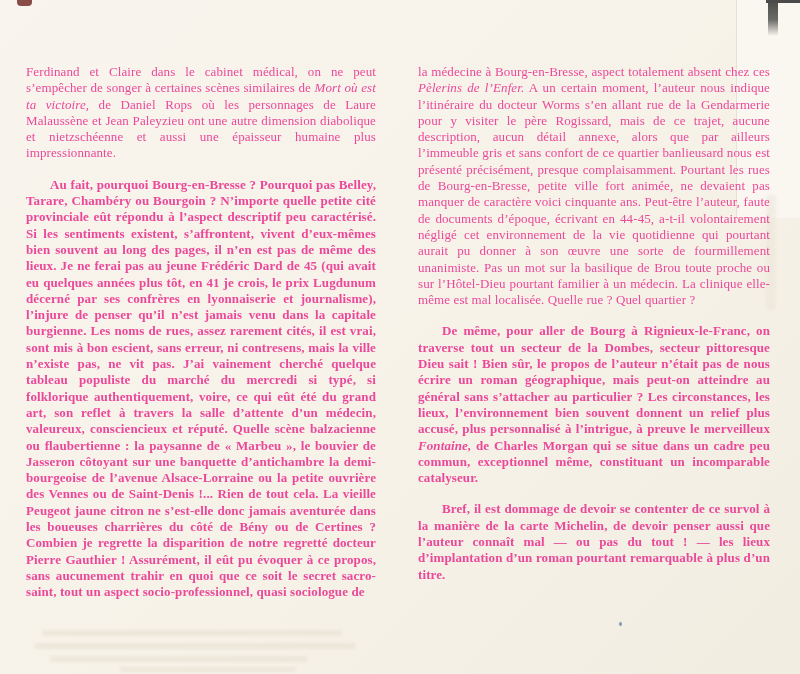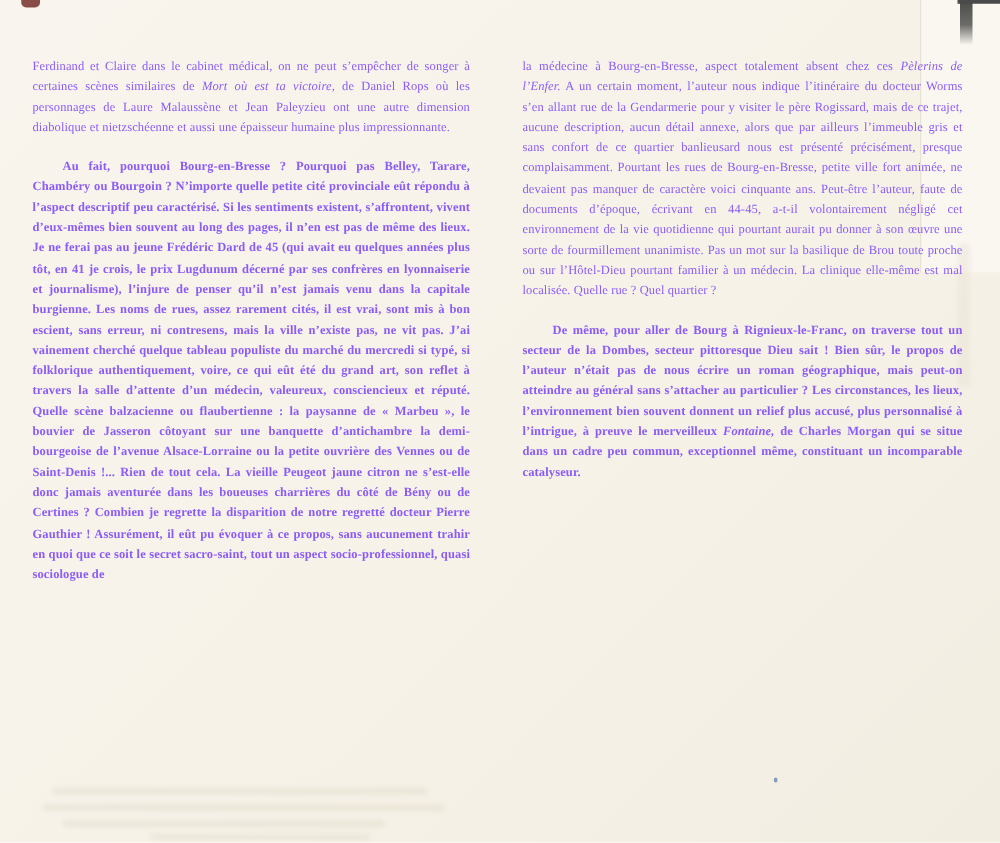--- a/index.html
+++ b/index.html
@@ -14,24 +14,24 @@
     background: linear-gradient(135deg, #f9f5ee 0%, #f6f2e8 55%, #f2ede1 100%);
     font-family: "Liberation Serif", "DejaVu Serif", serif;
   }
   .scan-page {
     position: absolute;
     inset: 0;
   }
   
   .col {
     position: absolute;
-    top: 46px;
+    top: 64px;
     width: 350px;
-    color: #8b5cf6;
-    font-size: 10px;
+    color: #ec4899;
+    font-size: 13px;
     line-height: 16.3px;
     text-align: justify;
     letter-spacing: 0.1px;
   }
   .col-left  { left: 26px;  }
   .col-right { left: 418px; width: 352px; }
   .para {
     margin: 0 0 15px 0;
   }
   .para.indent {
@@ -106,15 +106,16 @@
   <div class="ghost g5"></div>
   <div class="speck-blue"></div>
 
   <div class="col col-left">
       <p class="para"><span class="">Ferdinand et Claire dans le cabinet médical, on ne peut s’empêcher de songer à certaines scènes similaires de </span><span class="it">Mort où est ta victoire,</span><span class=""> de Daniel Rops où les personnages de Laure Malaussène et Jean Paleyzieu ont une autre dimension diabolique et nietzschéenne et aussi une épaisseur humaine plus impressionnante.</span></p>
       <p class="para indent"><span class="">Au fait, pourquoi Bourg-en-Bresse ? Pourquoi pas Belley, Tarare, Chambéry ou Bourgoin ? N’importe quelle petite cité provinciale eût répondu à l’aspect descriptif peu caractérisé. Si les sentiments existent, s’affrontent, vivent d’eux-mêmes bien souvent au long des pages, il n’en est pas de même des lieux. Je ne ferai pas au jeune Frédéric Dard de 45 (qui avait eu quelques années plus tôt, en 41 je crois, le prix Lugdunum décerné par ses confrères en lyonnaiserie et journalisme), l’injure de penser qu’il n’est jamais venu dans la capitale burgienne. Les noms de rues, assez rarement cités, il est vrai, sont mis à bon escient, sans erreur, ni contresens, mais la ville n’existe pas, ne vit pas. J’ai vainement cherché quelque tableau populiste du marché du mercredi si typé, si folklorique authentiquement, voire, ce qui eût été du grand art, son reflet à travers la salle d’attente d’un médecin, valeureux, consciencieux et réputé. Quelle scène balzacienne ou flaubertienne : la paysanne de « Marbeu », le bouvier de Jasseron côtoyant sur une banquette d’antichambre la demi-bourgeoise de l’avenue Alsace-Lorraine ou la petite ouvrière des Vennes ou de Saint-Denis !... Rien de tout cela. La vieille Peugeot jaune citron ne s’est-elle donc jamais aventurée dans les boueuses charrières du côté de Bény ou de Certines ? Combien je regrette la disparition de notre regretté docteur Pierre Gauthier ! Assurément, il eût pu évoquer à ce propos, sans aucunement trahir en quoi que ce soit le secret sacro-saint, tout un aspect socio-professionnel, quasi sociologue de</span></p>
     </div>
   <div class="col col-right">
       <p class="para"><span class="">la médecine à Bourg-en-Bresse, aspect totalement absent chez ces </span><span class="it">Pèlerins de l’Enfer.</span><span class=""> A un certain moment, l’auteur nous indique l’itinéraire du docteur Worms s’en allant rue de la Gendarmerie pour y visiter le père Rogissard, mais de ce trajet, aucune description, aucun détail annexe, alors que par ailleurs l’immeuble gris et sans confort de ce quartier banlieusard nous est présenté précisément, presque complaisamment. Pourtant les rues de Bourg-en-Bresse, petite ville fort animée, ne devaient pas manquer de caractère voici cinquante ans. Peut-être l’auteur, faute de documents d’époque, écrivant en 44-45, a-t-il volontairement négligé cet environnement de la vie quotidienne qui pourtant aurait pu donner à son œuvre une sorte de fourmillement unanimiste. Pas un mot sur la basilique de Brou toute proche ou sur l’Hôtel-Dieu pourtant familier à un médecin. La clinique elle-même est mal localisée. Quelle rue ? Quel quartier ?</span></p>
       <p class="para indent"><span class="">De même, pour aller de Bourg à Rignieux-le-Franc, on traverse tout un secteur de la Dombes, secteur pittoresque Dieu sait ! Bien sûr, le propos de l’auteur n’était pas de nous écrire un roman géographique, mais peut-on atteindre au général sans s’attacher au particulier ? Les circonstances, les lieux, l’environnement bien souvent donnent un relief plus accusé, plus personnalisé à l’intrigue, à preuve le merveilleux </span><span class="it">Fontaine,</span><span class=""> de Charles Morgan qui se situe dans un cadre peu commun, exceptionnel même, constituant un incomparable catalyseur.</span></p>
+      <p class="para indent"><span class="">Bref, il est dommage de devoir se contenter de ce survol à la manière de la carte Michelin, de devoir penser aussi que l’auteur connaît mal — ou pas du tout ! — les lieux d’implantation d’un roman pourtant remarquable à plus d’un titre.</span></p>
     </div>
 
 </div>
 
 </body></html>

